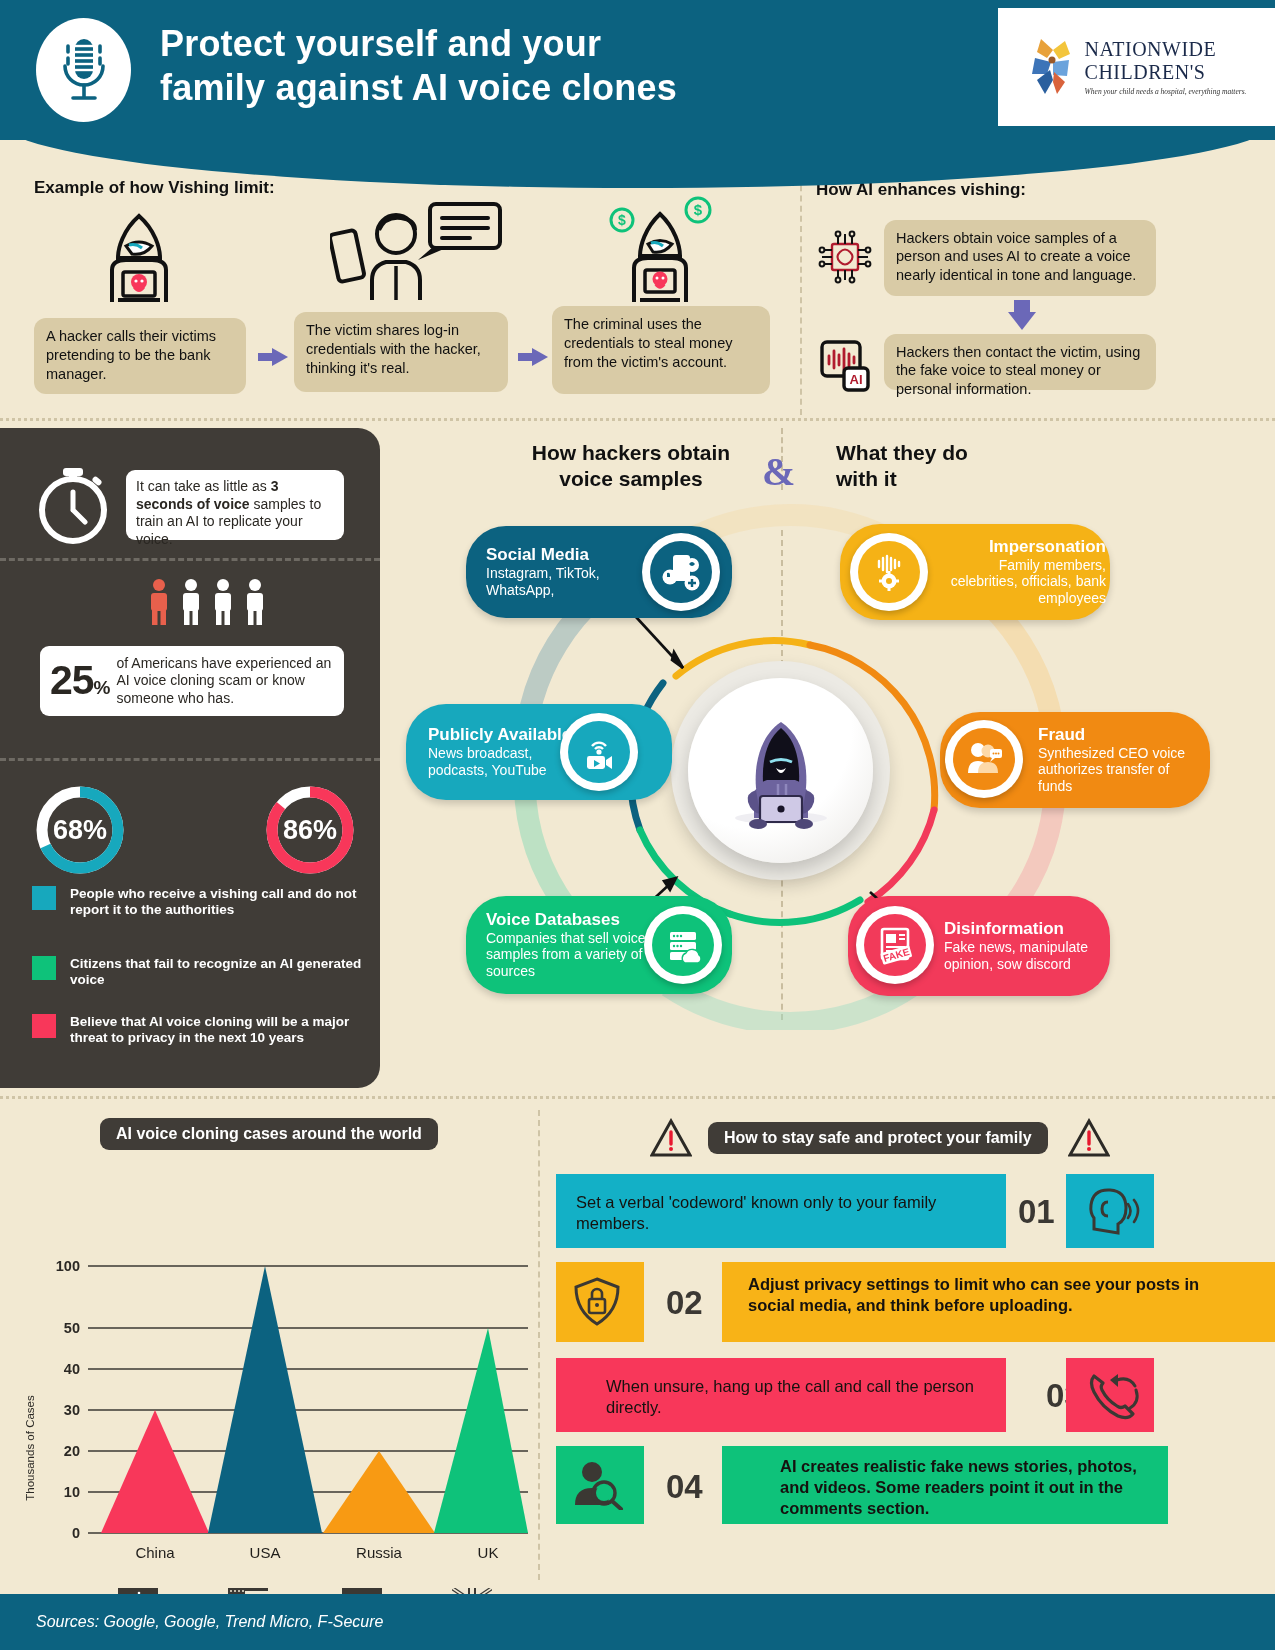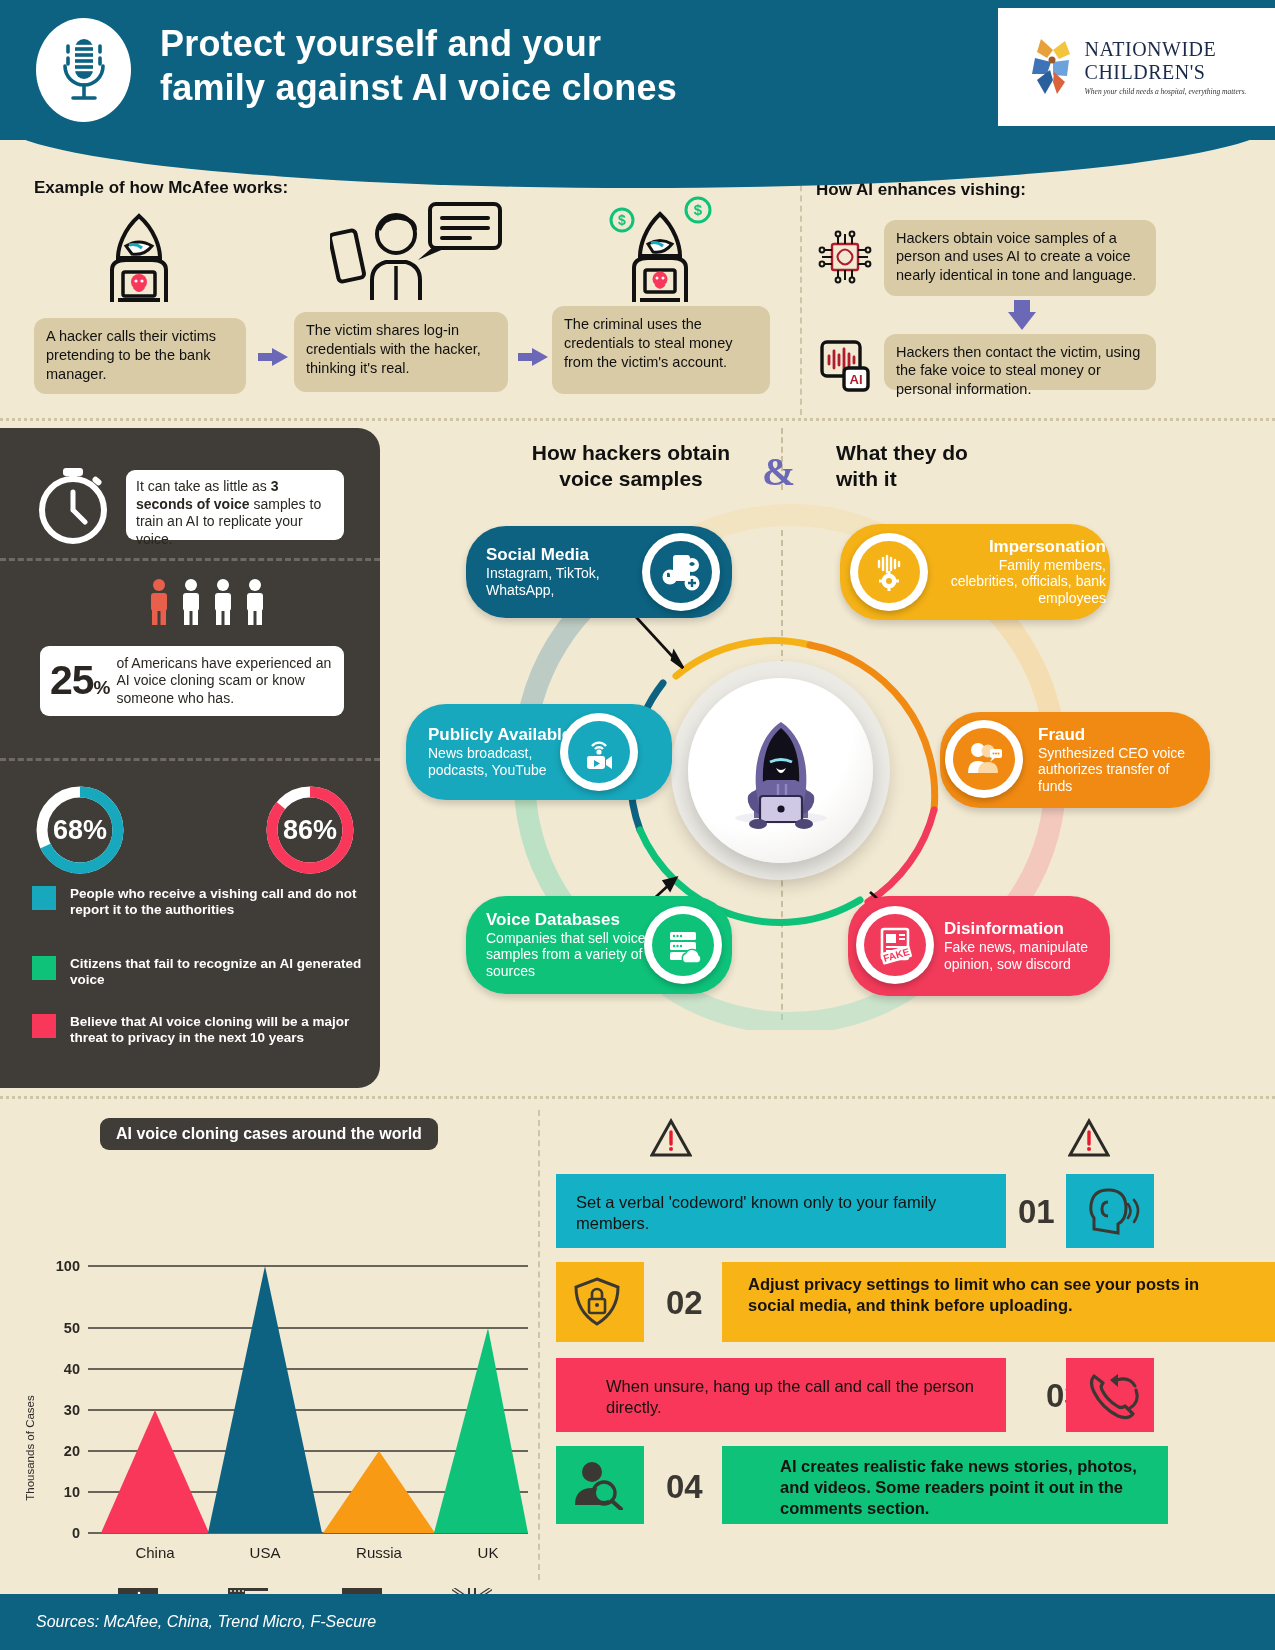--- a/index.html
+++ b/index.html
@@ -126,21 +126,21 @@
         <div class="logo-l1">NATIONWIDE</div>
         <div class="logo-l2">CHILDREN'S</div>
         <div class="logo-l3">When your child needs a hospital, everything matters.</div>
       </div>
     </div>
   </div>
 
   <div class="divider-v"></div>
   <div class="divider-h"></div>
 
-  <div style="position:absolute;left:34px;top:178px;" class="sec-title">Example of how McAfee works:</div>
+  <div style="position:absolute;left:34px;top:178px;" class="sec-title">Example of how Vishing limit:</div>
 
   <div style="position:absolute;left:96px;top:210px;">
     <svg width="86" height="98" viewBox="0 0 86 98">
       <path d="M43 6 C27 20 22 38 22 48 L64 48 C64 38 59 20 43 6Z" fill="none" stroke="#111" stroke-width="4"></path>
       <path d="M30 36 Q43 28 56 36 Q48 46 36 44 Z" fill="#fff" stroke="#111" stroke-width="3"></path>
       <path d="M33 35 Q40 33 46 38" stroke="#17a8bd" stroke-width="3" fill="none"></path>
       <path d="M16 92 L16 60 Q16 50 30 50 L56 50 Q70 50 70 60 L70 92" fill="none" stroke="#111" stroke-width="4"></path>
       <rect x="27" y="62" width="32" height="24" rx="2" fill="none" stroke="#111" stroke-width="3.5"></rect>
       <path d="M22 90 L64 90" stroke="#111" stroke-width="4"></path>
       <circle cx="43" cy="72" r="8" fill="#f8375a"></circle>
@@ -654,20 +654,21 @@
       <rect x="0" y="12" width="40" height="3" fill="#efe8d4"></rect>
       <rect x="17.4" y="0" width="5.2" height="27" fill="none"></rect>
       <rect x="18.6" y="0" width="2.8" height="27" fill="#3b3833" opacity="0"></rect>
     </svg>
 
     <svg style="position:absolute;left:650px;top:22px;" width="42" height="40" viewBox="0 0 42 40">
       <path d="M21 3 L40 37 L2 37 Z" fill="none" stroke="#2c2a26" stroke-width="3"></path>
       <line x1="21" y1="14" x2="21" y2="26" stroke="#e8182f" stroke-width="3.4" stroke-linecap="round"></line>
       <circle cx="21" cy="31" r="2" fill="#e8182f"></circle>
     </svg>
+    <div style="position:absolute;left:708px;top:26px;" class="dark-label">How to stay safe and protect your family</div>
     <svg style="position:absolute;left:1068px;top:22px;" width="42" height="40" viewBox="0 0 42 40">
       <path d="M21 3 L40 37 L2 37 Z" fill="none" stroke="#2c2a26" stroke-width="3"></path>
       <line x1="21" y1="14" x2="21" y2="26" stroke="#e8182f" stroke-width="3.4" stroke-linecap="round"></line>
       <circle cx="21" cy="31" r="2" fill="#e8182f"></circle>
     </svg>
 
     <div class="tip-row" style="left:556px;top:78px;width:556px;">
       <div style="position:absolute;left:0;top:0;width:450px;height:74px;background:#13b0c6;
                   clip-path:polygon(0 0,428 0,450 37,428 74,0 74);"></div>
       <div class="tiptext" style="position:absolute;left:20px;top:18px;width:410px;">Set a verbal 'codeword' known only to your family members.</div>
@@ -725,15 +726,15 @@
         <line x1="40" y1="41" x2="49" y2="49" stroke="#3b3833" stroke-width="4" stroke-linecap="round"></line>
       </svg>
       <div class="tipnum" style="position:absolute;left:110px;top:22px;">04</div>
       <div style="position:absolute;left:166px;top:0;width:446px;height:78px;background:#0ec27a;
                   clip-path:polygon(22 0,446 0,446 78,22 78,0 39);"></div>
       <div class="tiptext" style="position:absolute;left:224px;top:10px;width:376px;font-weight:bold;">AI creates realistic fake news stories, photos, and videos. Some readers point it out in the comments section.</div>
     </div>
   </div>
 
   <div class="footer">
-    <div class="footer-txt">Sources: McAfee, China, Trend Micro, F-Secure</div>
+    <div class="footer-txt">Sources: Google, Google, Trend Micro, F-Secure</div>
   </div>
 </div>
 
 </body></html>

